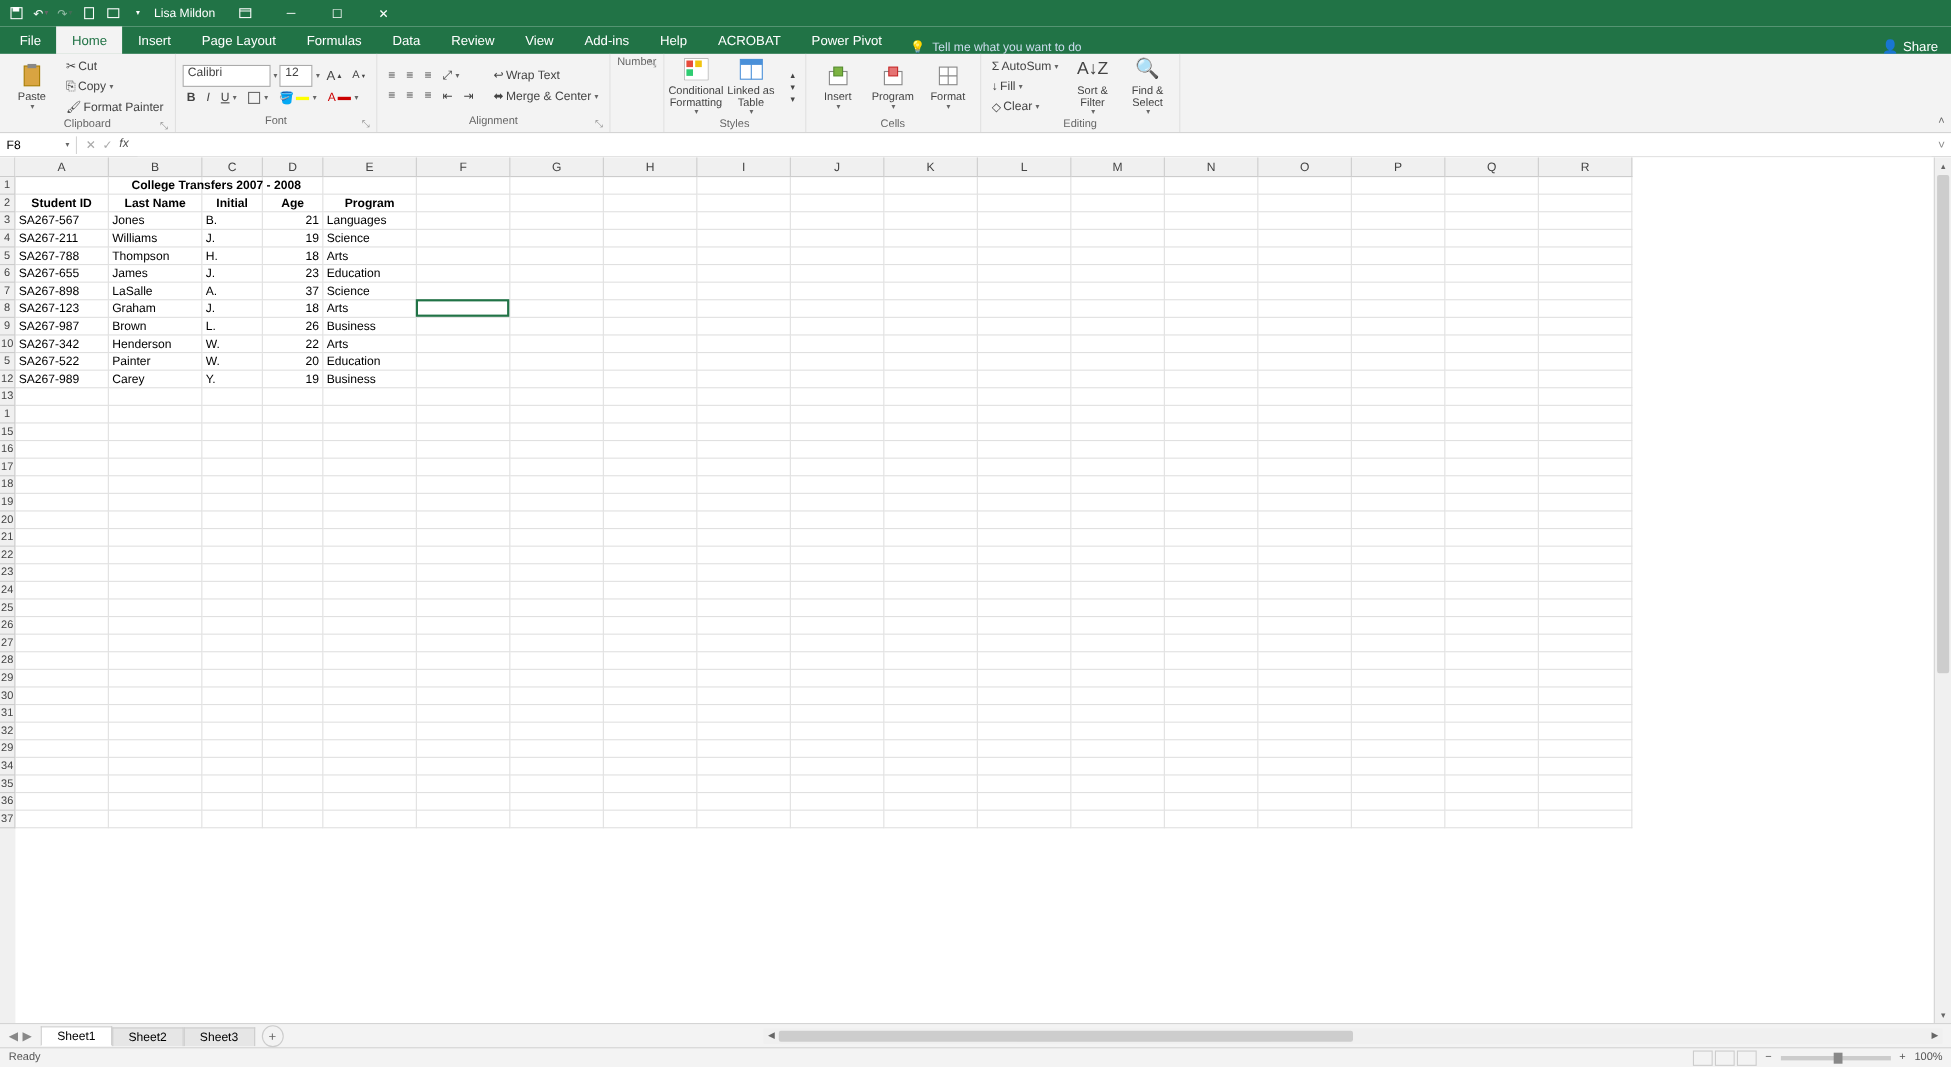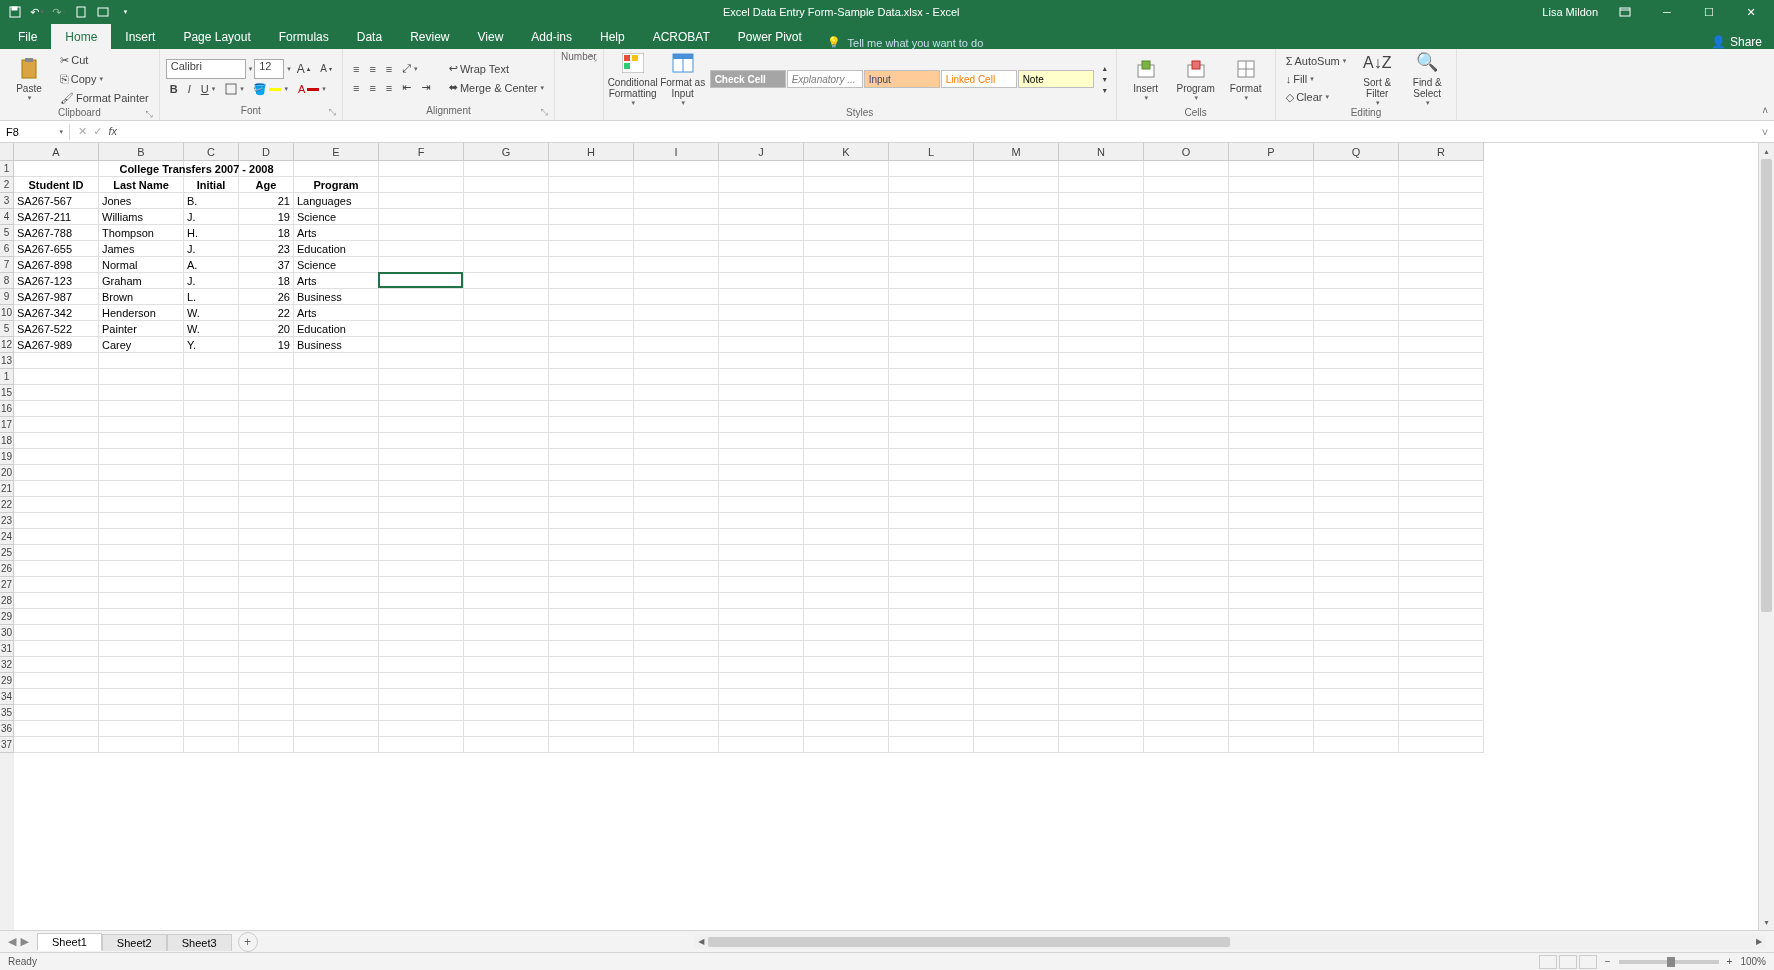--- a/index.html
+++ b/index.html
@@ -103,21 +103,20 @@
       </div>
     <div class="qbtn">
         <svg width="12" height="10" viewBox="0 0 12 10">
           <rect x="1" y="1" width="10" height="8" stroke="#fff" fill="none"></rect>
         </svg>
       </div>
     <div class="qbtn">
         <span class="dd-arrow" style="color:#fff">▾</span>
       </div>
   </div>
-  <div class="title-center">Excel Data Entry Form-Sample Data.xlsx - Excel</div>
   <div class="user-area">
     <span>Lisa Mildon</span>
     <div class="winbtn">
         <svg width="12" height="10">
           <rect x="1" y="1" width="10" height="8" stroke="#fff" fill="none"></rect>
           <line x1="1" y1="3" x2="11" y2="3" stroke="#fff"></line>
         </svg>
       </div>
     <div class="winbtn">─</div>
     <div class="winbtn">☐</div>
@@ -276,31 +275,24 @@
           <span class="dd-arrow">▾</span>
       </div>
       <div class="bigbtn">
         <div class="ico">
             <svg width="22" height="20">
               <rect x="1" y="1" width="20" height="18" fill="#fff" stroke="#4a90d9"></rect>
               <rect x="1" y="1" width="20" height="5" fill="#4a90d9"></rect>
               <line x1="11" y1="1" x2="11" y2="19" stroke="#4a90d9"></line>
             </svg>
           </div>
-        <span>Format as Input</span>
+        <span>Linked as Table</span>
           <span class="dd-arrow">▾</span>
       </div>
       <div class="vcol" style="gap:1px">
-        <div class="rowb" style="gap:1px">
-          <div class="style-cell style-check">Check Cell</div>
-          <div class="style-cell style-expl">Explanatory ...</div>
-          <div class="style-cell style-input">Input</div>
-          <div class="style-cell style-linked">Linked Cell</div>
-          <div class="style-cell style-note">Note</div>
-        </div>
       </div>
       <div class="vcol" style="margin-left:2px;gap:0">
         <div class="rbtn" style="padding:0 2px;font-size:8px">▴</div>
         <div class="rbtn" style="padding:0 2px;font-size:8px">▾</div>
         <div class="rbtn" style="padding:0 2px;font-size:8px">▾</div>
       </div>
     </div>
     <div class="label"><span>Styles</span></div>
   </div>
 
@@ -571,21 +563,21 @@
             <div class="cell" style="width: 85px;"></div>
             <div class="cell" style="width: 85px;"></div>
             <div class="cell" style="width: 85px;"></div>
             <div class="cell" style="width: 85px;"></div>
             <div class="cell" style="width: 85px;"></div>
             <div class="cell" style="width: 85px;"></div>
             <div class="cell" style="width: 85px;"></div>
           </div>
           <div class="cell-row">
             <div class="cell" style="width: 85px;">SA267-898</div>
-            <div class="cell" style="width: 85px;">Normal</div>
+            <div class="cell" style="width: 85px;">LaSalle</div>
             <div class="cell" style="width: 55px;">A.</div>
             <div class="cell right" style="width: 55px;">37</div>
             <div class="cell" style="width: 85px;">Science</div>
             <div class="cell" style="width: 85px;"></div>
             <div class="cell" style="width: 85px;"></div>
             <div class="cell" style="width: 85px;"></div>
             <div class="cell" style="width: 85px;"></div>
             <div class="cell" style="width: 85px;"></div>
             <div class="cell" style="width: 85px;"></div>
             <div class="cell" style="width: 85px;"></div>

